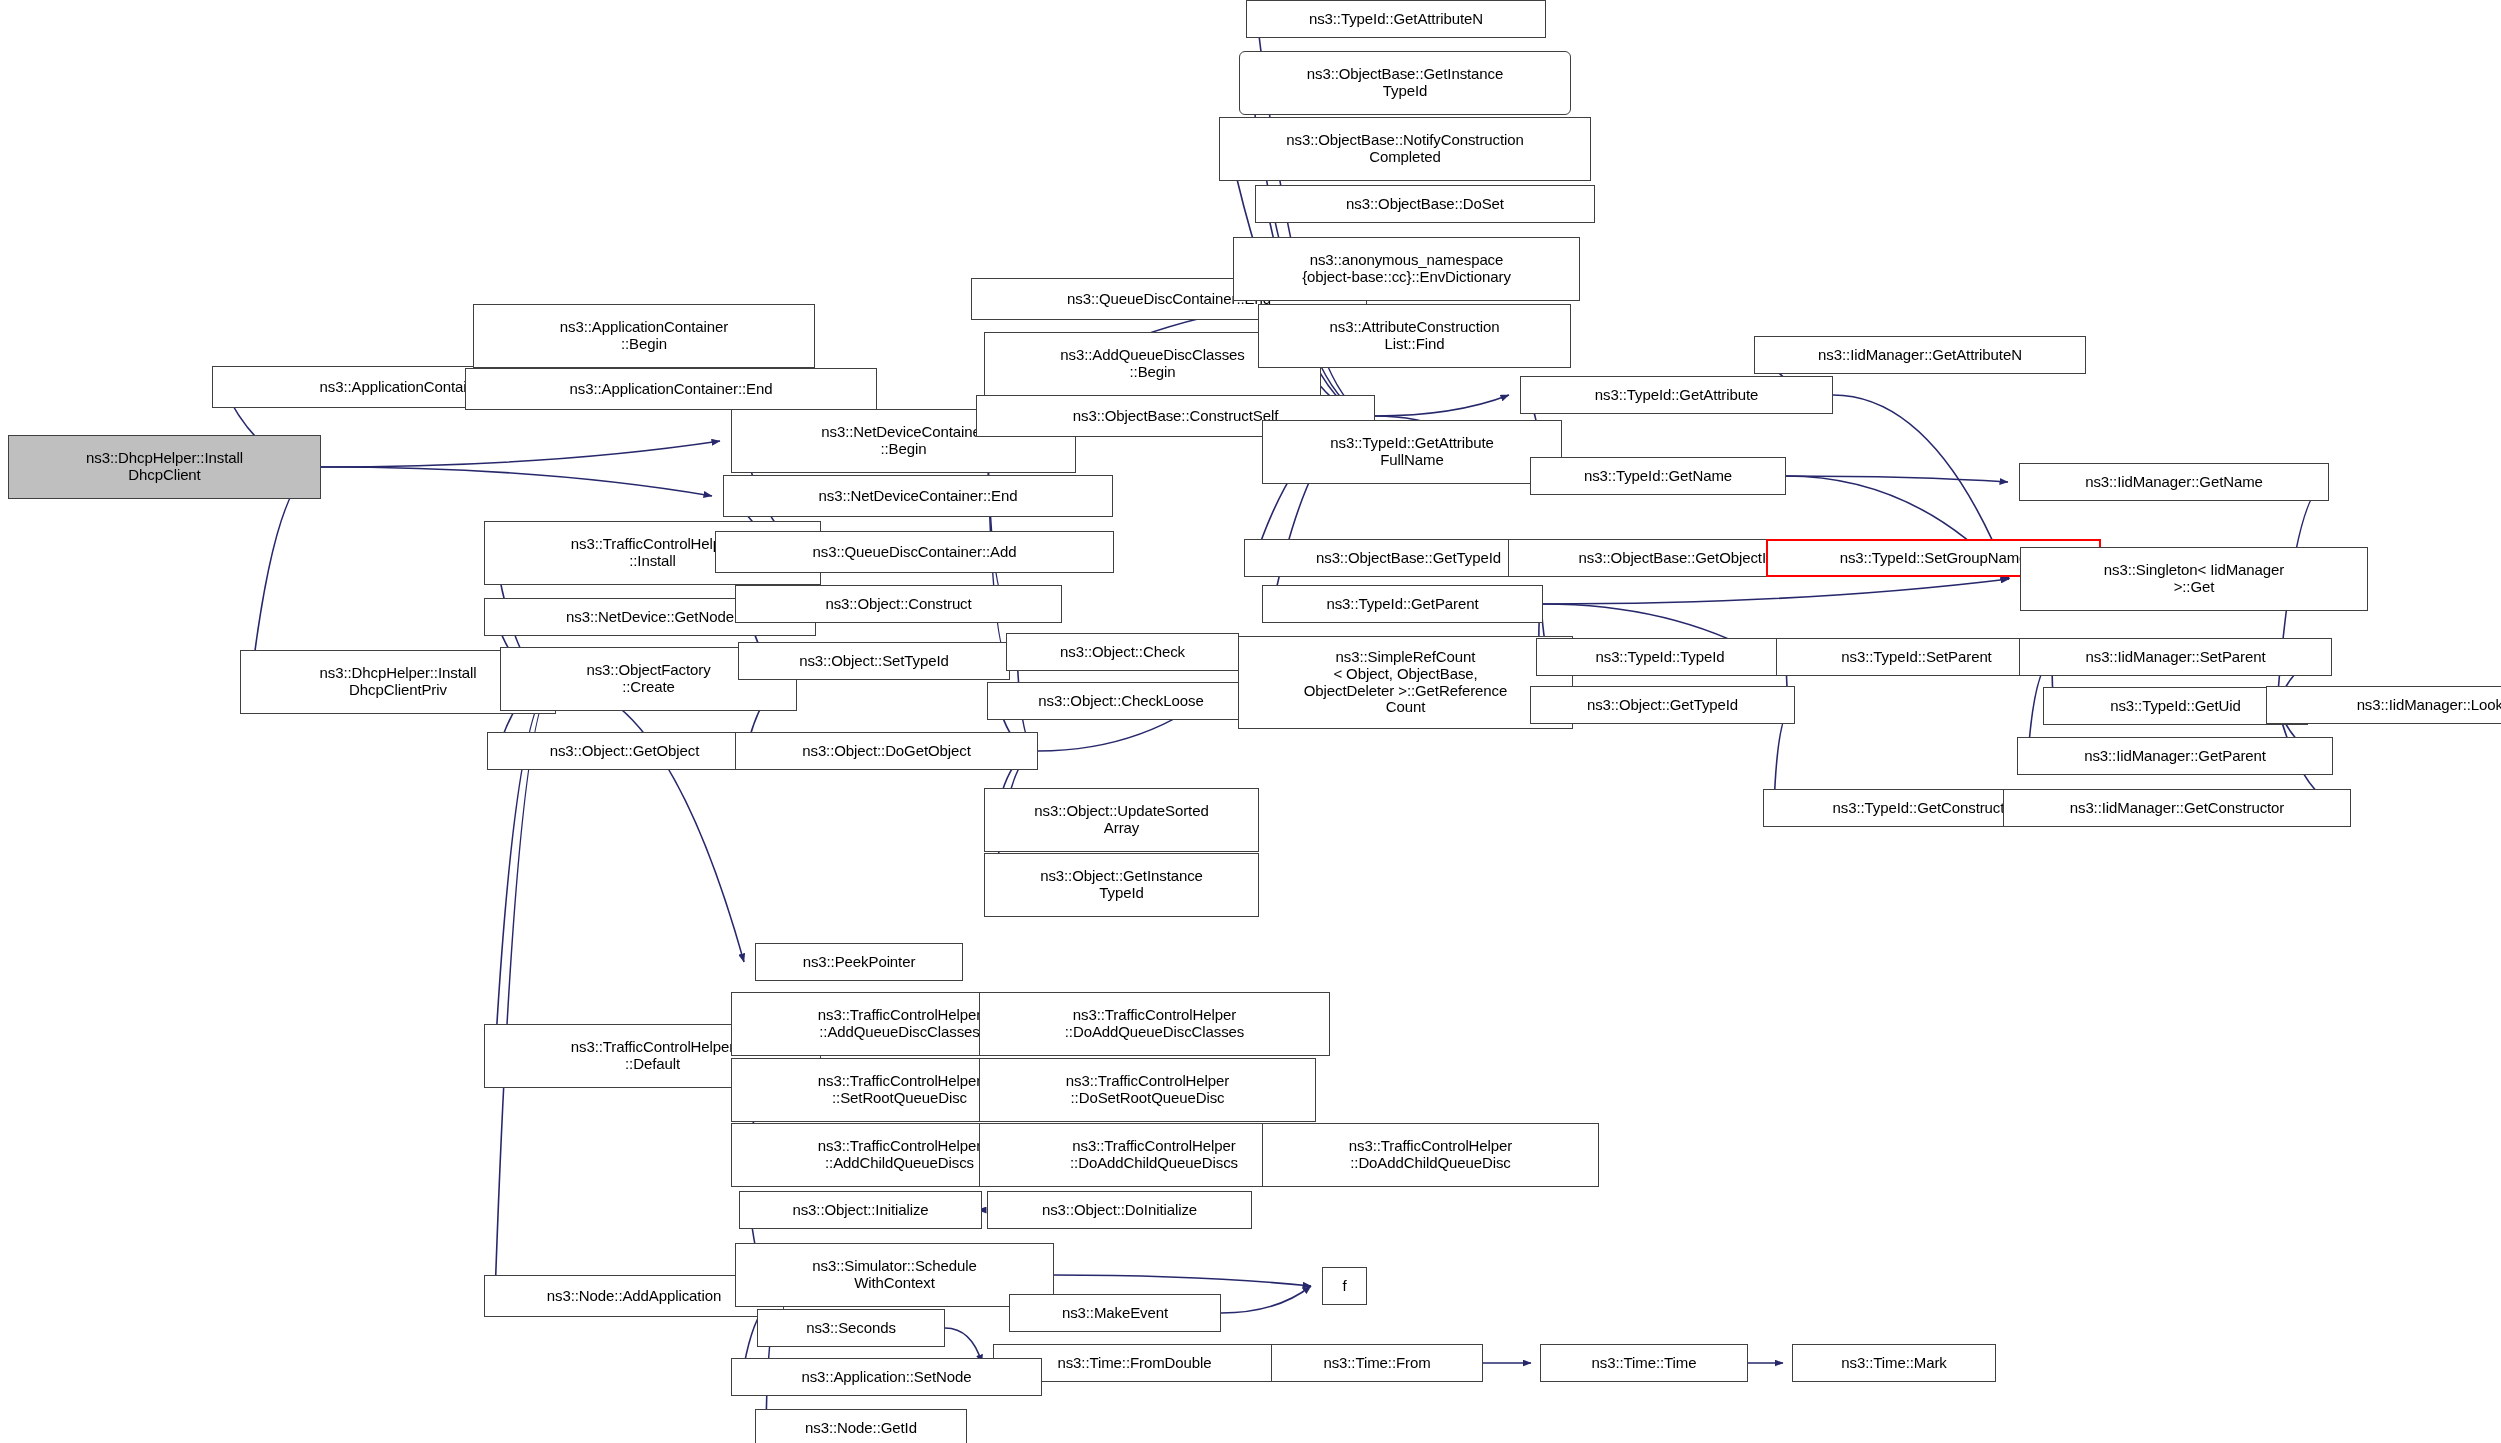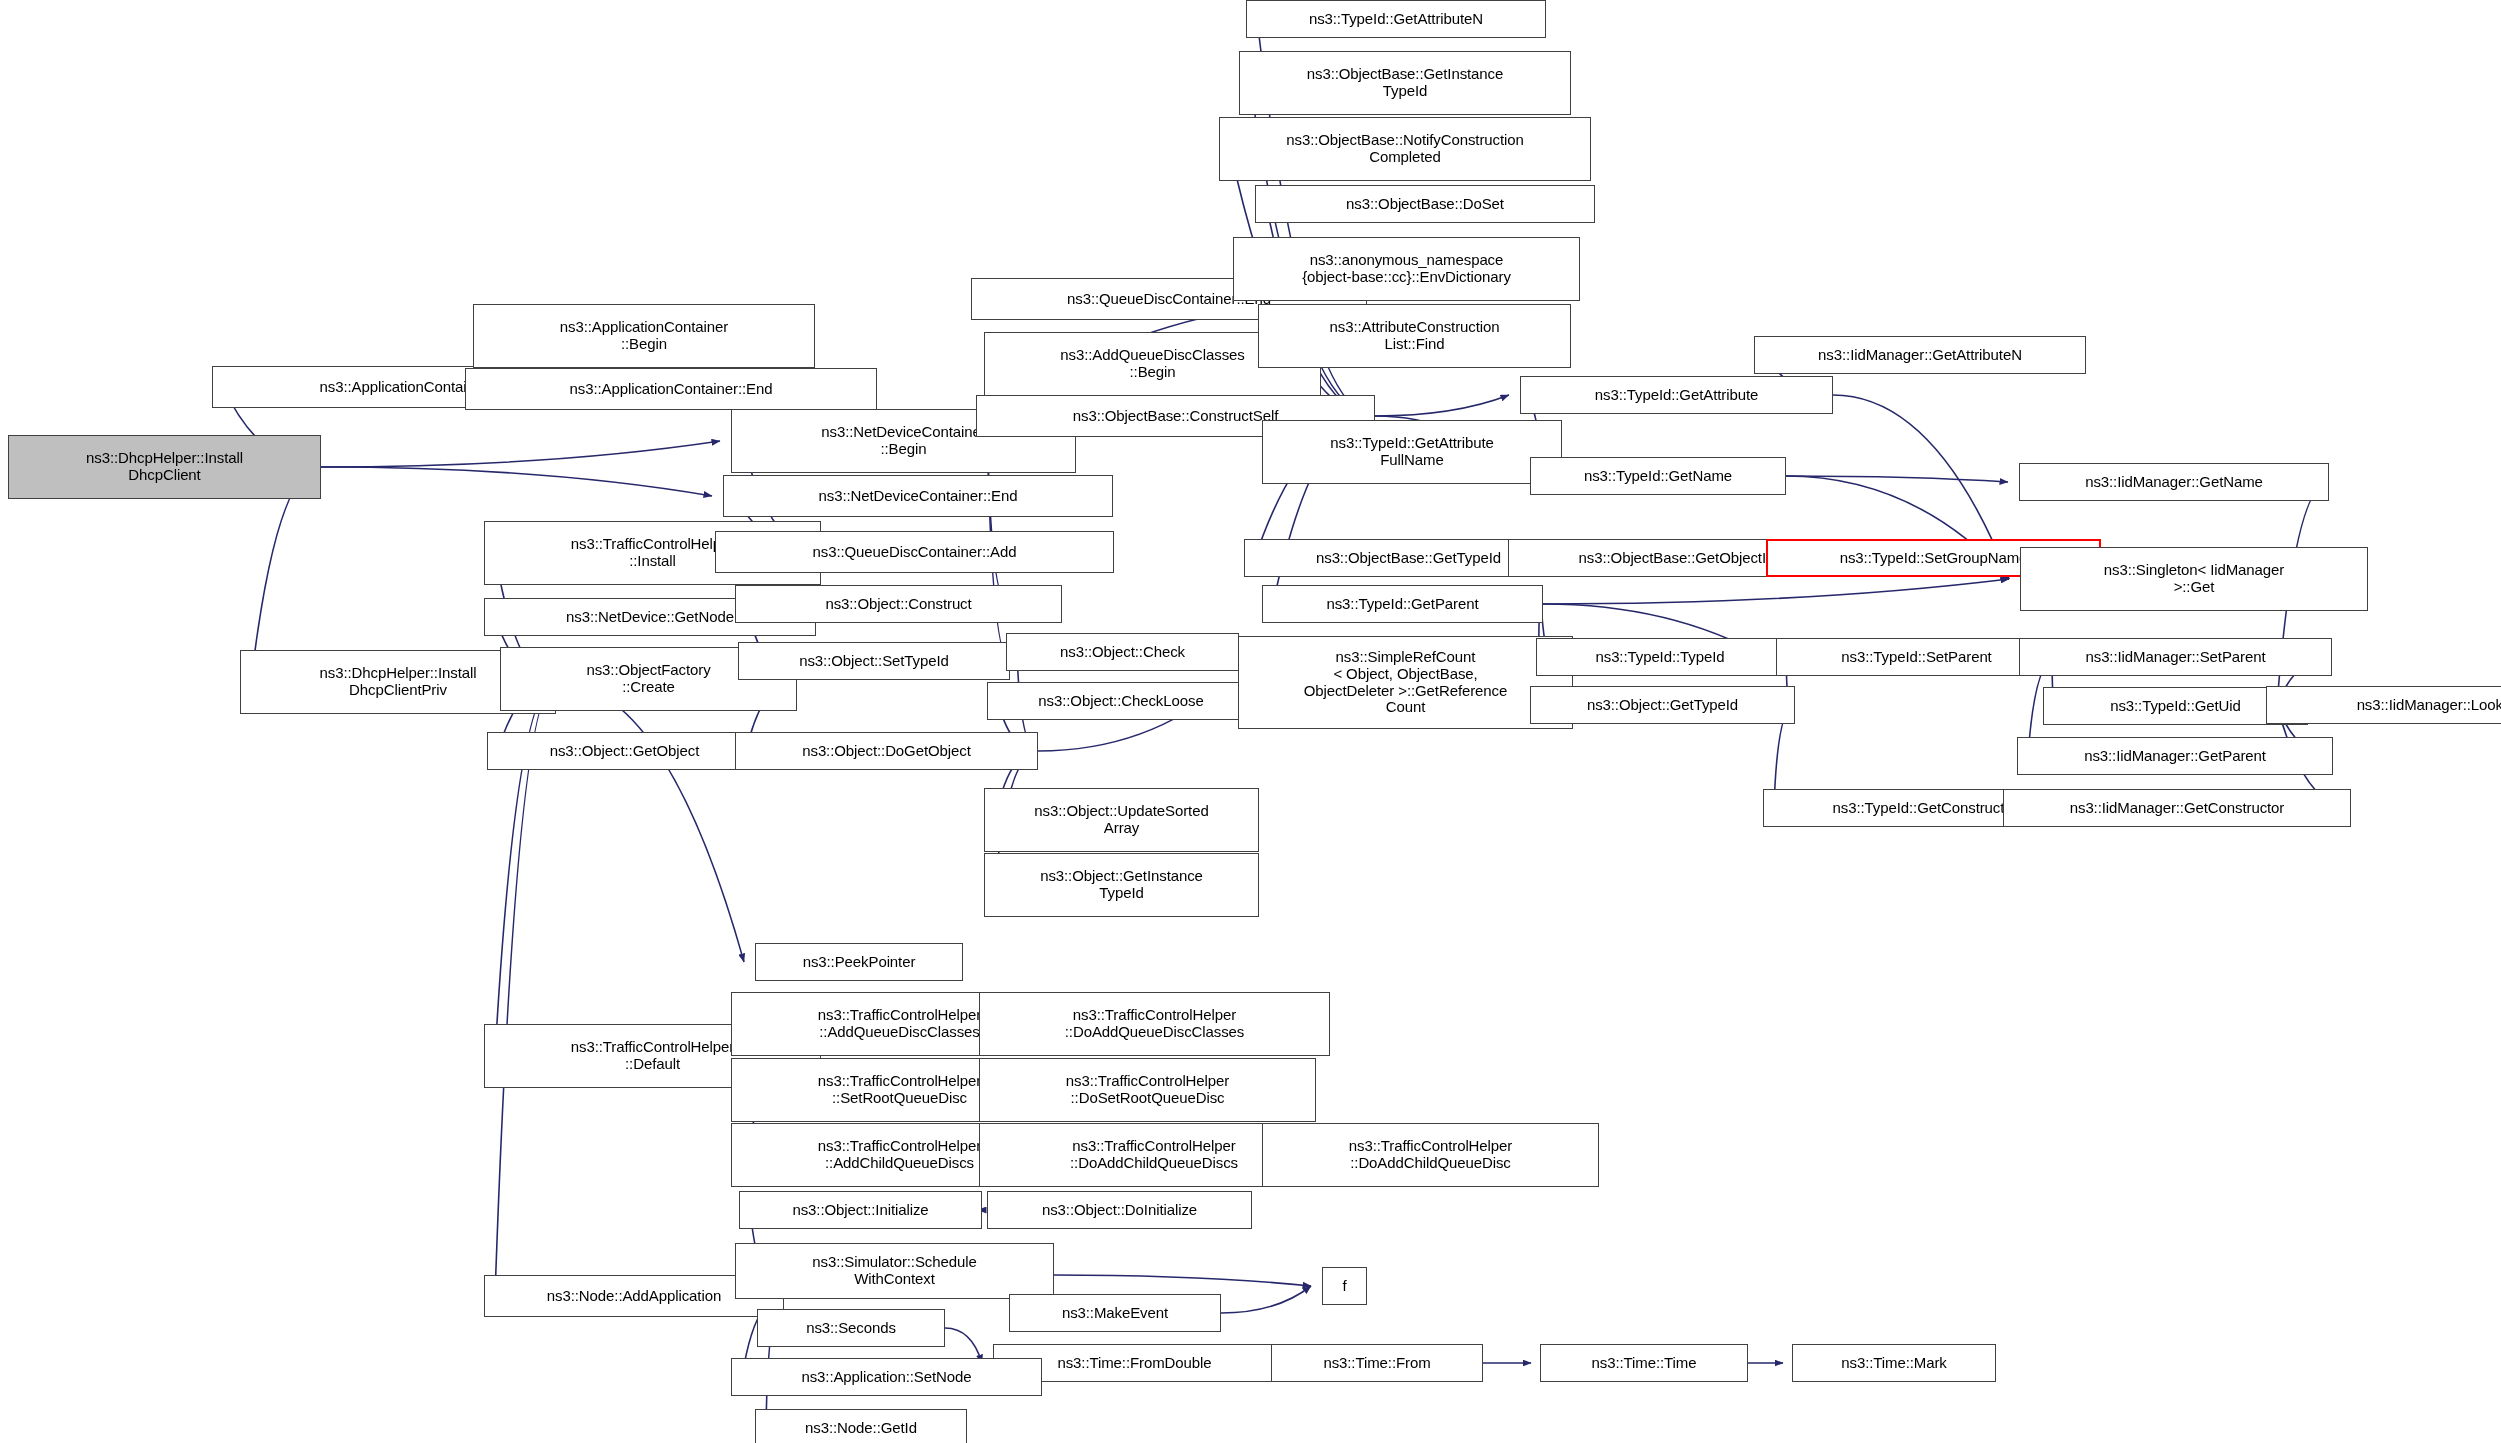--- a/index.html
+++ b/index.html
@@ -152,21 +152,21 @@
       <div class="node" style="left: 984px; top: 788px; width: 275px; height: 64px;">ns3::Object::UpdateSorted
 Array</div>
       <div class="node" style="left: 984px; top: 853px; width: 275px; height: 64px;">ns3::Object::GetInstance
 TypeId</div>
       <div class="node" style="left: 755px; top: 943px; width: 208px; height: 38px;">ns3::PeekPointer</div>
       <div class="node" style="left: 971px; top: 278px; width: 396px; height: 42px;">ns3::QueueDiscContainer::End</div>
       <div class="node" style="left: 984px; top: 332px; width: 337px; height: 64px;">ns3::AddQueueDiscClasses
 ::Begin</div>
       <div class="node" style="left: 976px; top: 395px; width: 399px; height: 42px;">ns3::ObjectBase::ConstructSelf</div>
       <div class="node" style="left: 1246px; top: 0px; width: 300px; height: 38px;">ns3::TypeId::GetAttributeN</div>
-      <div class="node" style="left: 1239px; top: 51px; width: 332px; height: 64px;">ns3::ObjectBase::GetInstance
+      <div class="node" style="left: 1239px; top: 51px; width: 332px; height: 64px; border-radius: 6px;">ns3::ObjectBase::GetInstance
 TypeId</div>
       <div class="node" style="left: 1219px; top: 117px; width: 372px; height: 64px;">ns3::ObjectBase::NotifyConstruction
 Completed</div>
       <div class="node" style="left: 1255px; top: 185px; width: 340px; height: 38px;">ns3::ObjectBase::DoSet</div>
       <div class="node" style="left: 1233px; top: 237px; width: 347px; height: 64px;">ns3::anonymous_namespace
 {object-base::cc}::EnvDictionary</div>
       <div class="node" style="left: 1258px; top: 304px; width: 313px; height: 64px;">ns3::AttributeConstruction
 List::Find</div>
       <div class="node" style="left: 1520px; top: 376px; width: 313px; height: 38px;">ns3::TypeId::GetAttribute</div>
       <div class="node" style="left: 1262px; top: 420px; width: 300px; height: 64px;">ns3::TypeId::GetAttribute
@@ -205,21 +205,21 @@
 ::DoSetRootQueueDisc</div>
       <div class="node" style="left: 731px; top: 1123px; width: 337px; height: 64px;">ns3::TrafficControlHelper
 ::AddChildQueueDiscs</div>
       <div class="node" style="left: 979px; top: 1123px; width: 350px; height: 64px;">ns3::TrafficControlHelper
 ::DoAddChildQueueDiscs</div>
       <div class="node" style="left: 1262px; top: 1123px; width: 337px; height: 64px;">ns3::TrafficControlHelper
 ::DoAddChildQueueDisc</div>
       <div class="node" style="left: 484px; top: 1275px; width: 300px; height: 42px;">ns3::Node::AddApplication</div>
       <div class="node" style="left: 739px; top: 1191px; width: 243px; height: 38px;">ns3::Object::Initialize</div>
       <div class="node" style="left: 987px; top: 1191px; width: 265px; height: 38px;">ns3::Object::DoInitialize</div>
-      <div class="node" style="left: 735px; top: 1243px; width: 319px; height: 56px;">ns3::Simulator::Schedule
+      <div class="node" style="left: 735px; top: 1243px; width: 319px; height: 64px;">ns3::Simulator::Schedule
 WithContext</div>
       <div class="node" style="left: 1009px; top: 1294px; width: 212px; height: 38px;">ns3::MakeEvent</div>
       <div class="node" style="left: 1322px; top: 1267px; width: 45px; height: 38px;">f</div>
       <div class="node" style="left: 757px; top: 1309px; width: 188px; height: 38px;">ns3::Seconds</div>
       <div class="node" style="left: 993px; top: 1344px; width: 283px; height: 38px;">ns3::Time::FromDouble</div>
       <div class="node" style="left: 1271px; top: 1344px; width: 212px; height: 38px;">ns3::Time::From</div>
       <div class="node" style="left: 1540px; top: 1344px; width: 208px; height: 38px;">ns3::Time::Time</div>
       <div class="node" style="left: 1792px; top: 1344px; width: 204px; height: 38px;">ns3::Time::Mark</div>
       <div class="node" style="left: 731px; top: 1358px; width: 311px; height: 38px;">ns3::Application::SetNode</div>
       <div class="node" style="left: 755px; top: 1409px; width: 212px; height: 38px;">ns3::Node::GetId</div>

